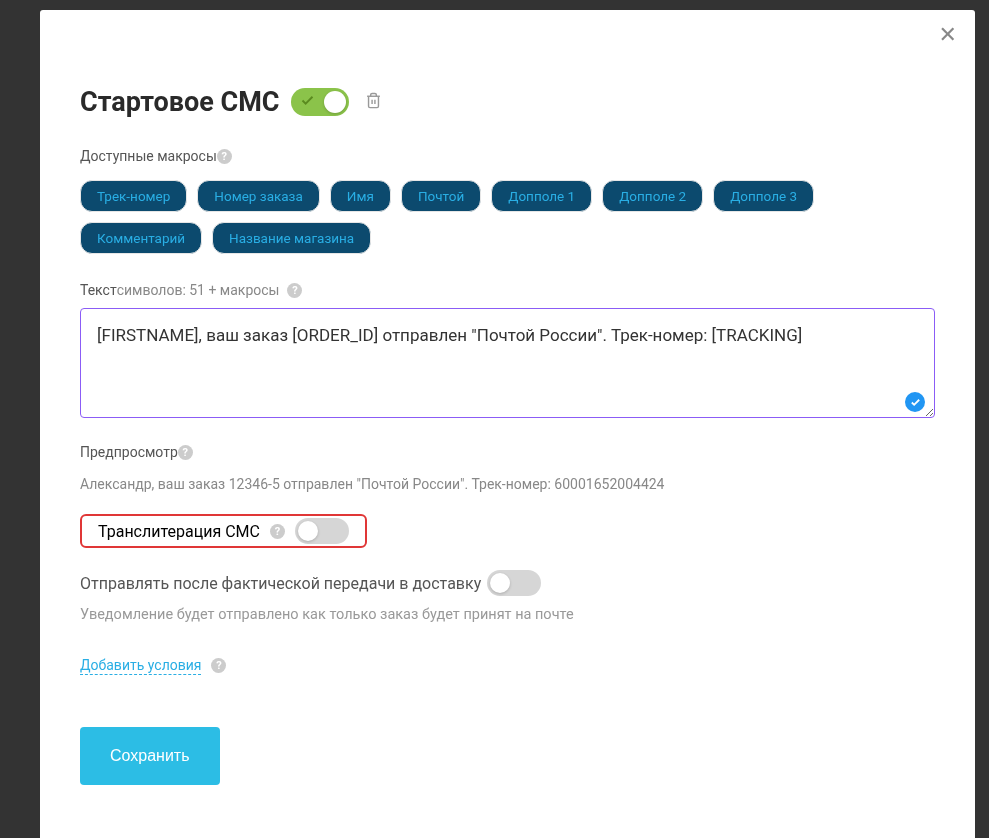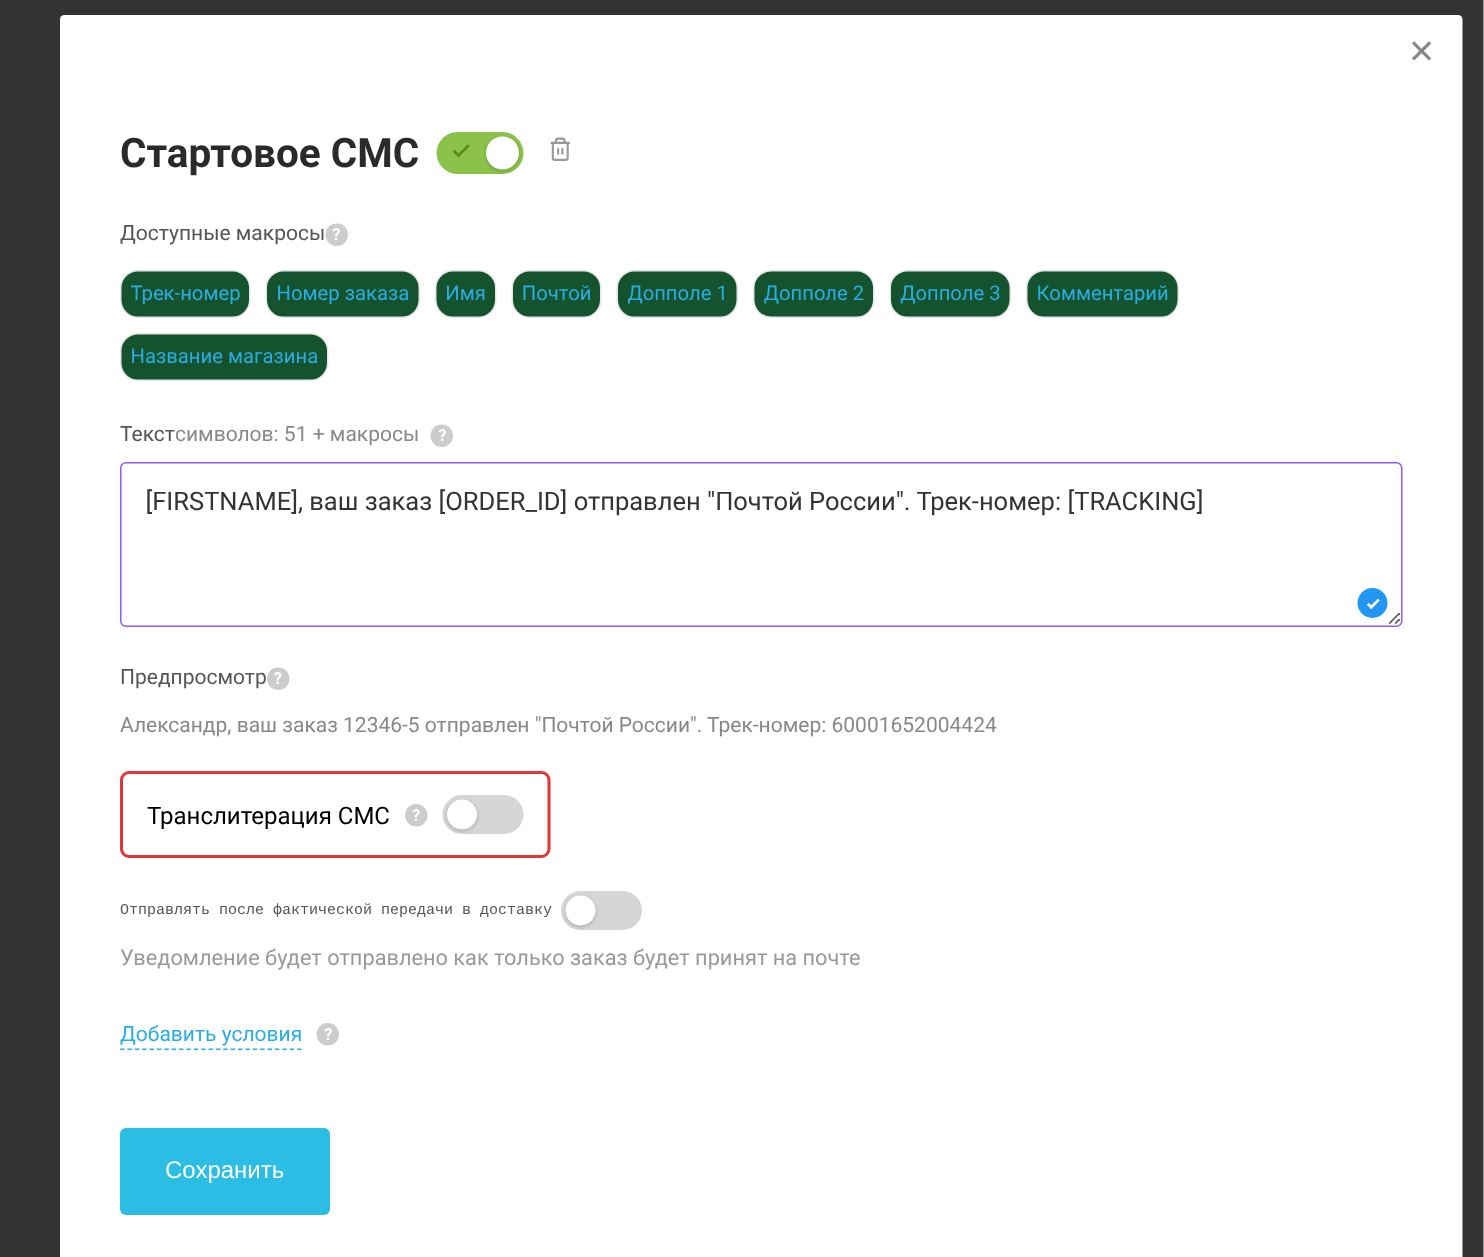--- a/index.html
+++ b/index.html
@@ -112,25 +112,25 @@
     }
     .macro-row {
       display: flex;
       flex-wrap: wrap;
       gap: 10px;
       margin-bottom: 28px;
     }
     .macro-chip {
       border: 1px solid #e6e6e6;
       border-radius: 12px;
-      padding: 7px 6px;
+      padding: 7px 16px;
       color: #29aee4;
       font-size: 13.5px;
       cursor: pointer;
-      background: #14532d;
+      background: #0c4a6e;
     }
     .text-header {
       display: flex;
       align-items: center;
       margin-bottom: 10px;
     }
     .text-label {
       font-size: 14px;
       color: #555;
     }
@@ -179,28 +179,27 @@
     }
     .preview-text {
       font-size: 14px;
       color: #888;
       margin-top: 8px;
     }
     .toggle-row {
       display: flex;
       align-items: center;
       gap: 6px;
-      font-size: 10px;
+      font-size: 16px;
       color: #555;
-      font-family: Liberation Mono, monospace;
     }
     .translit-box {
       border: 2px solid #e03636;
       border-radius: 6px;
-      padding: 14px 16px;
+      padding: 2px 16px;
       margin-bottom: 22px;
       display: inline-flex;
       align-items: center;
       gap: 10px;
     }
     .toggle-sm {
       width: 54px;
       height: 26px;
       border-radius: 14px;
       background: #d6d6d6;

